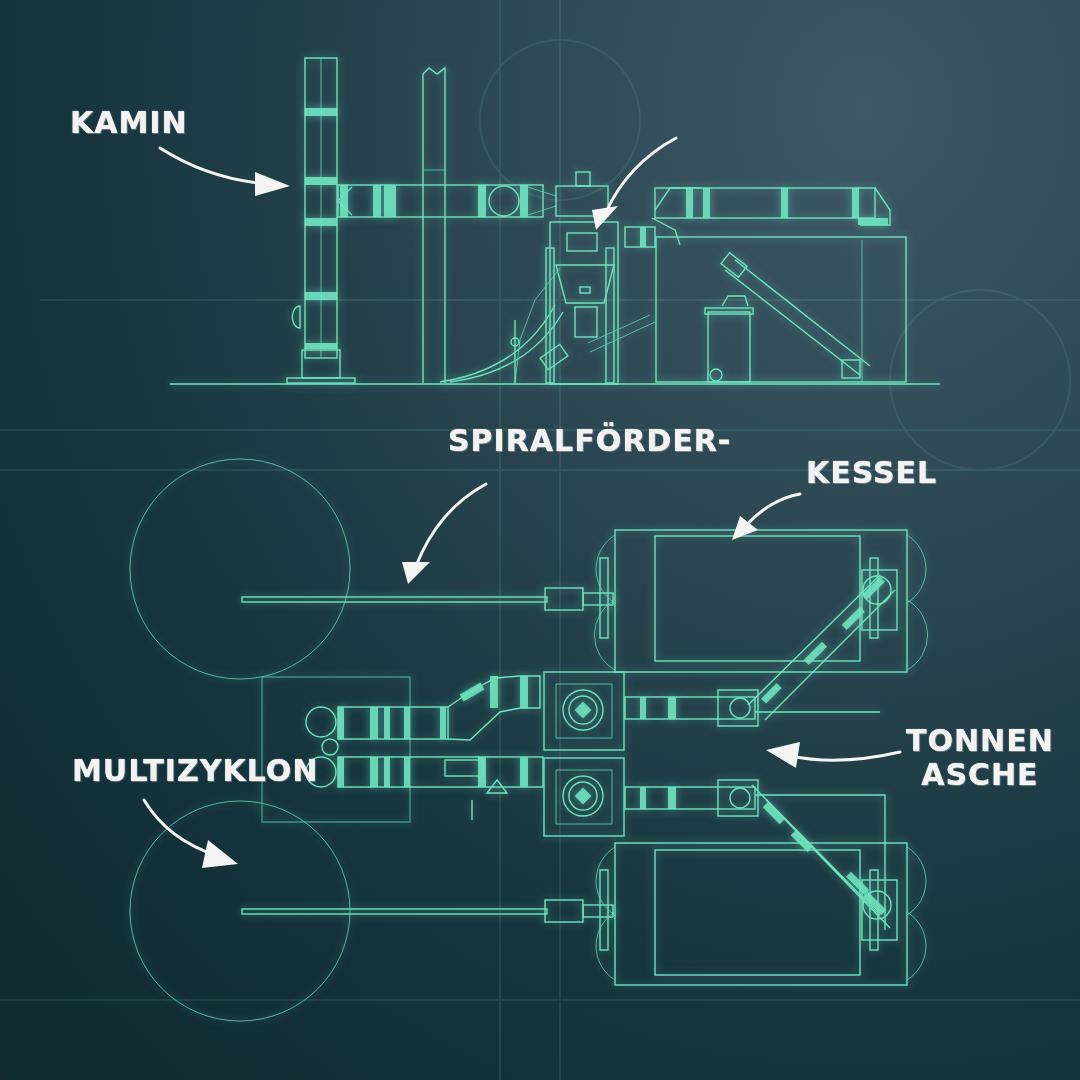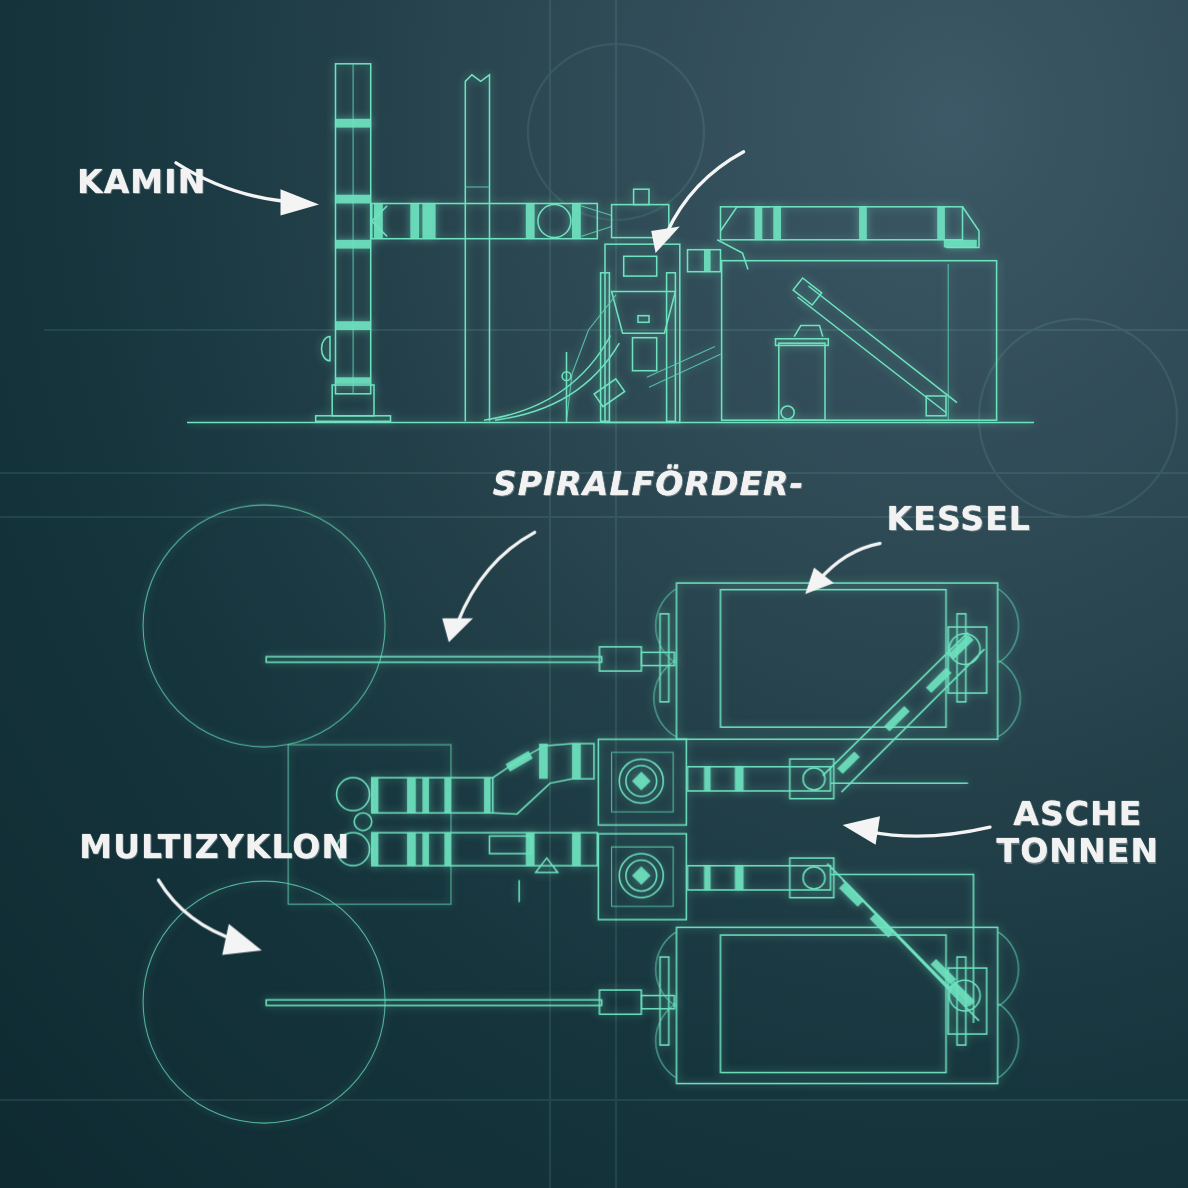--- a/index.html
+++ b/index.html
@@ -220,48 +220,48 @@
       <path class="ln" d="M752,785 L880,915 M766,800 L890,928"></path>
       <rect class="band" x="762" y="810" width="24" height="7" transform="rotate(45 774 813)"></rect>
       <rect class="band" x="790" y="838" width="24" height="7" transform="rotate(45 802 841)"></rect>
       <rect class="band" x="845" y="880" width="26" height="7" transform="rotate(45 858 883)"></rect>
       <rect class="band" x="862" y="900" width="26" height="7" transform="rotate(45 875 903)"></rect>
       <path class="ln" d="M755,795 L885,795 L885,930"></path>
     </g>
   </g>
 </svg>
 
-<div class="label" style="left:70px; top:106px;margin-top:43px;">KAMIN</div>
+<div class="label" style="left:70px; top:106px;">KAMIN</div>
 <svg class="arrow" style="left:150px; top:140px;" width="150" height="60">
   <path d="M10,8 Q60,40 120,44"></path>
   <polygon points="105,32 140,46 105,56"></polygon>
 </svg>
 
 <svg class="arrow" style="left:588px; top:134px;" width="100" height="100">
   <path d="M88,4 Q40,30 18,78"></path>
   <polygon points="4,76 30,72 8,96"></polygon>
 </svg>
 
-<div class="label" style="left:448px; top:424px;font-style:italic;">
+<div class="label" style="left:448px; top:424px;">
   <div>SPIRALFÖRDER-</div>
 </div>
 <svg class="arrow" style="left:398px; top:480px;" width="100" height="110">
   <path d="M88,4 Q40,30 18,86"></path>
   <polygon points="4,82 32,82 10,104"></polygon>
 </svg>
 
 <div class="label" style="left:806px; top:456px;">KESSEL</div>
 <svg class="arrow" style="left:728px; top:488px;" width="80" height="60">
   <path d="M72,6 Q40,12 16,40"></path>
   <polygon points="4,52 12,28 30,42"></polygon>
 </svg>
 
 <div class="label" style="left:906px; top:724px;">
+  <div>TONNEN</div>
   <div>ASCHE</div>
-  <div>TONNEN</div>
 </div>
 <svg class="arrow" style="left:760px; top:740px;" width="150" height="40">
   <path d="M140,12 Q80,26 30,16"></path>
   <polygon points="6,10 40,2 36,28"></polygon>
 </svg>
 
 <div class="label" style="left:72px; top:754px;">MULTIZYKLON</div>
 <svg class="arrow" style="left:138px; top:796px;" width="110" height="80">
   <path d="M6,4 Q30,44 80,60"></path>
   <polygon points="70,44 100,68 64,72"></polygon>

